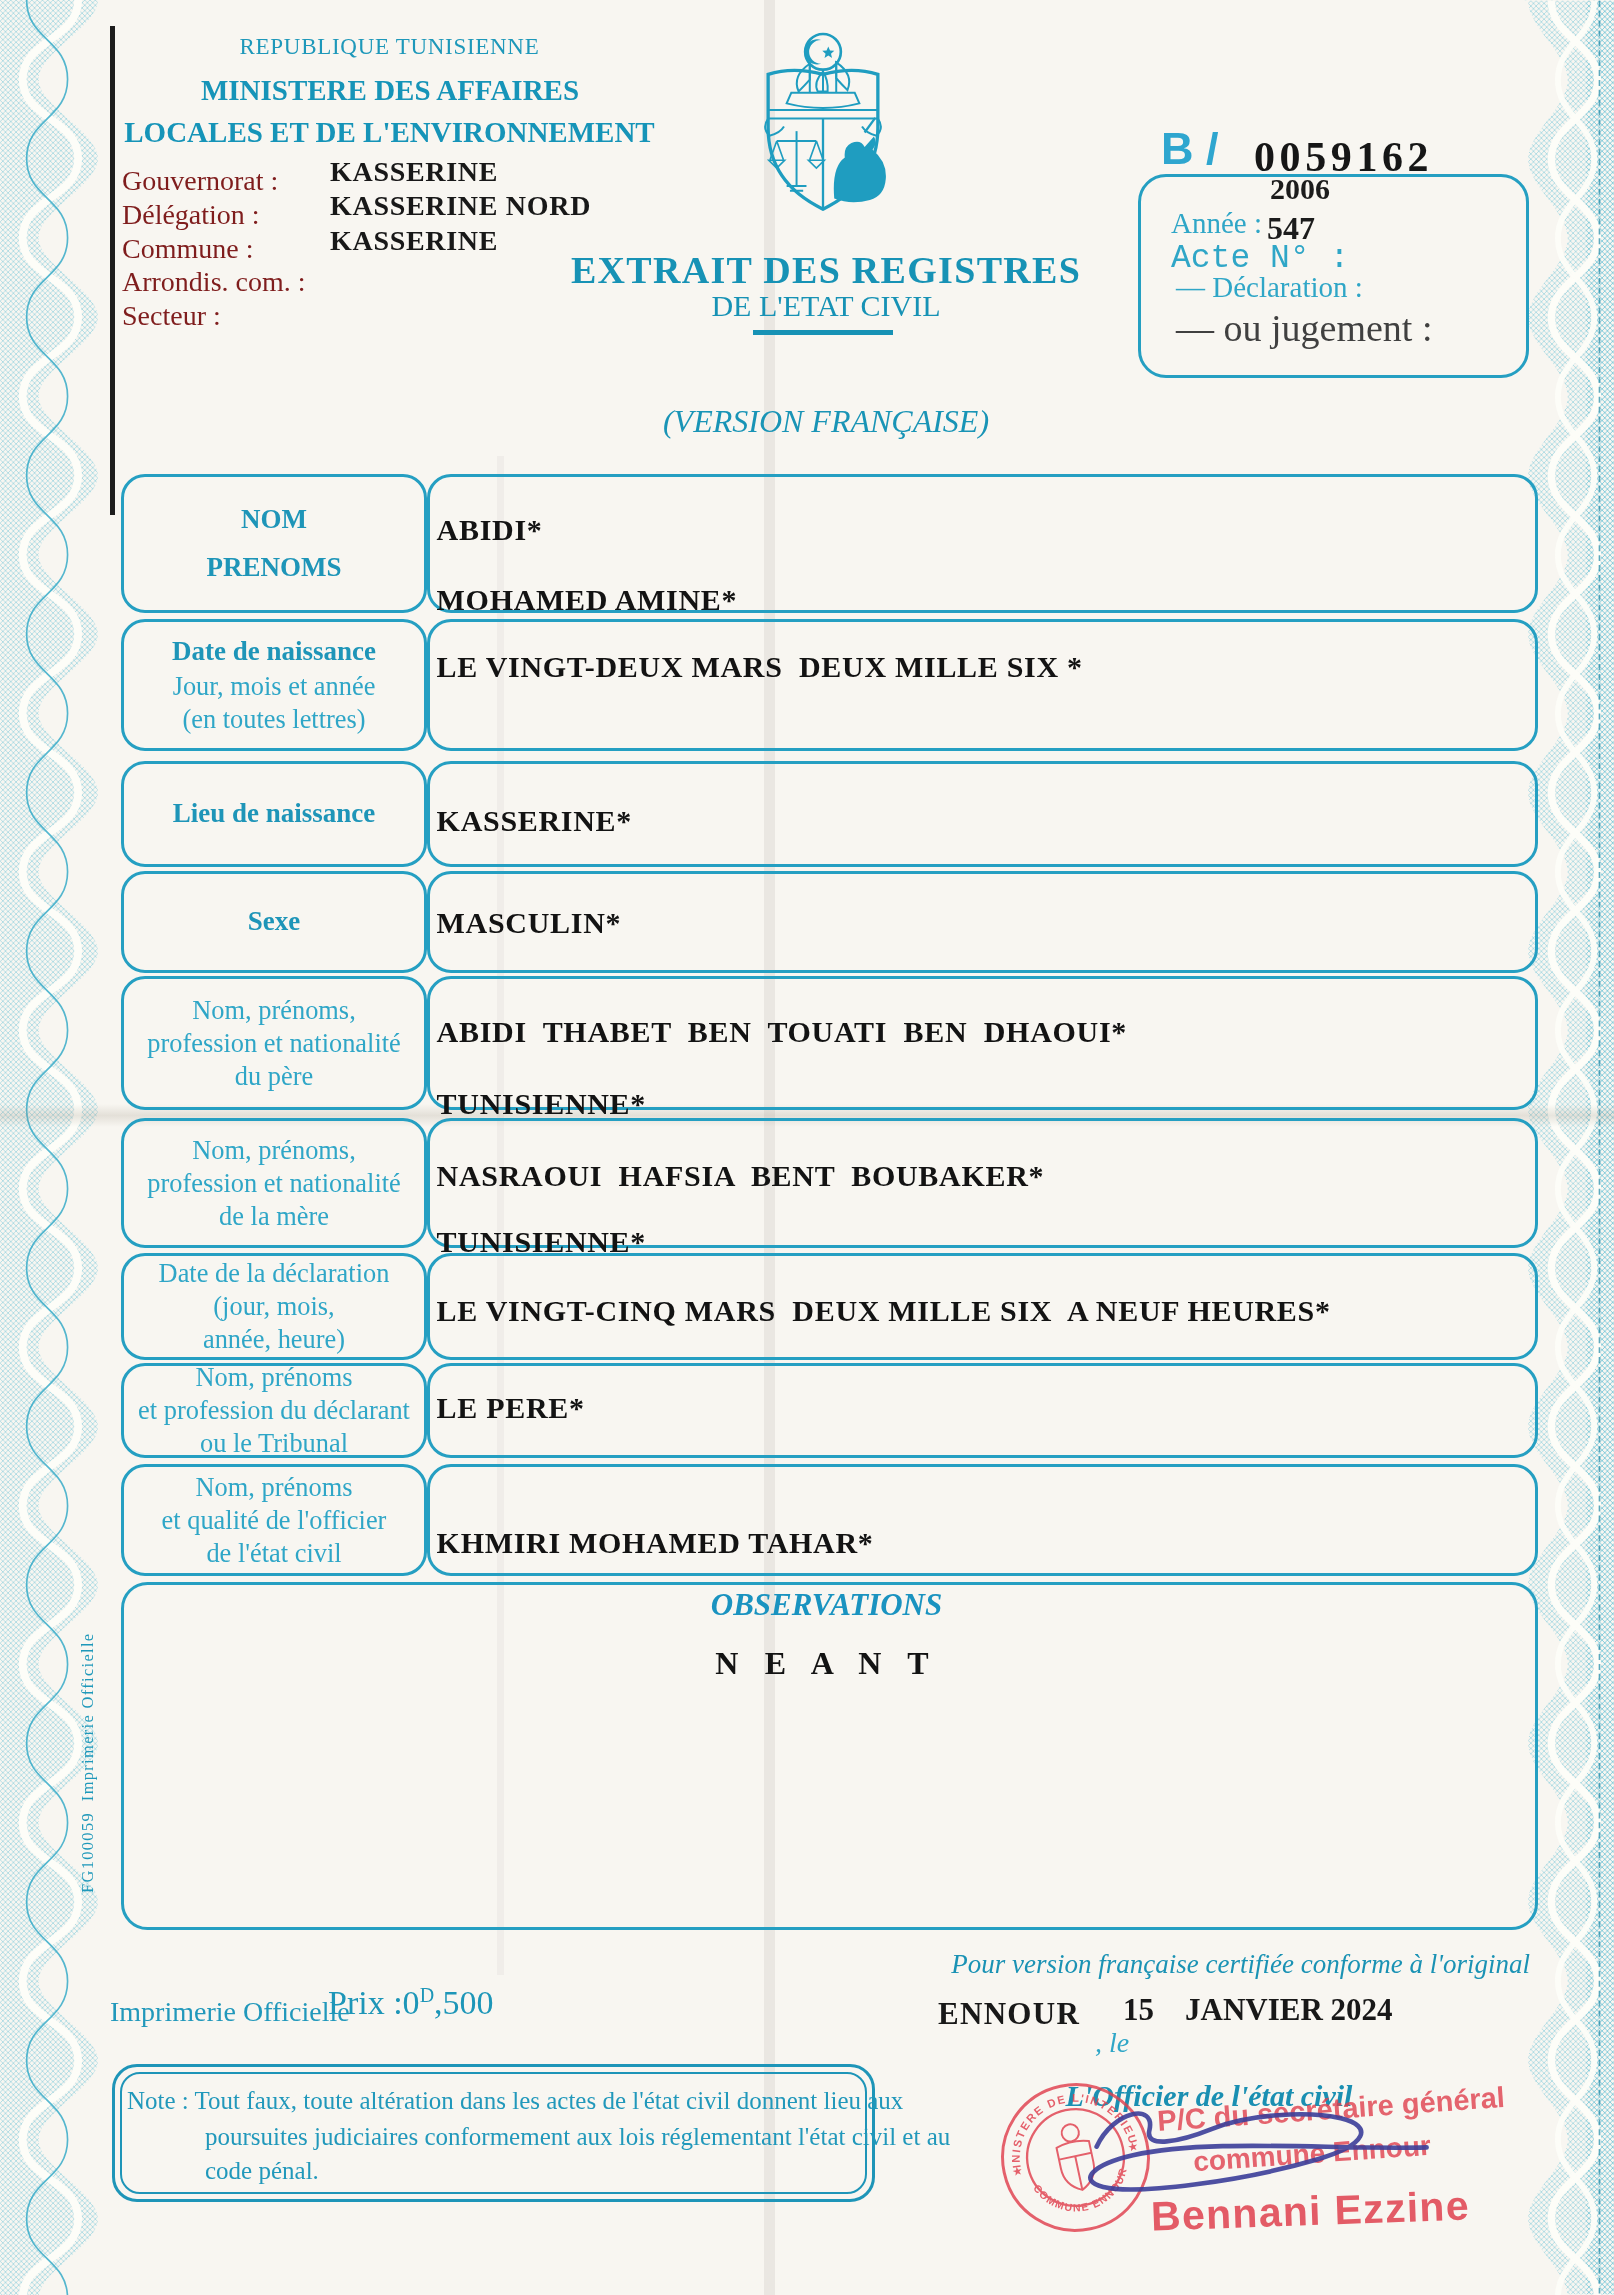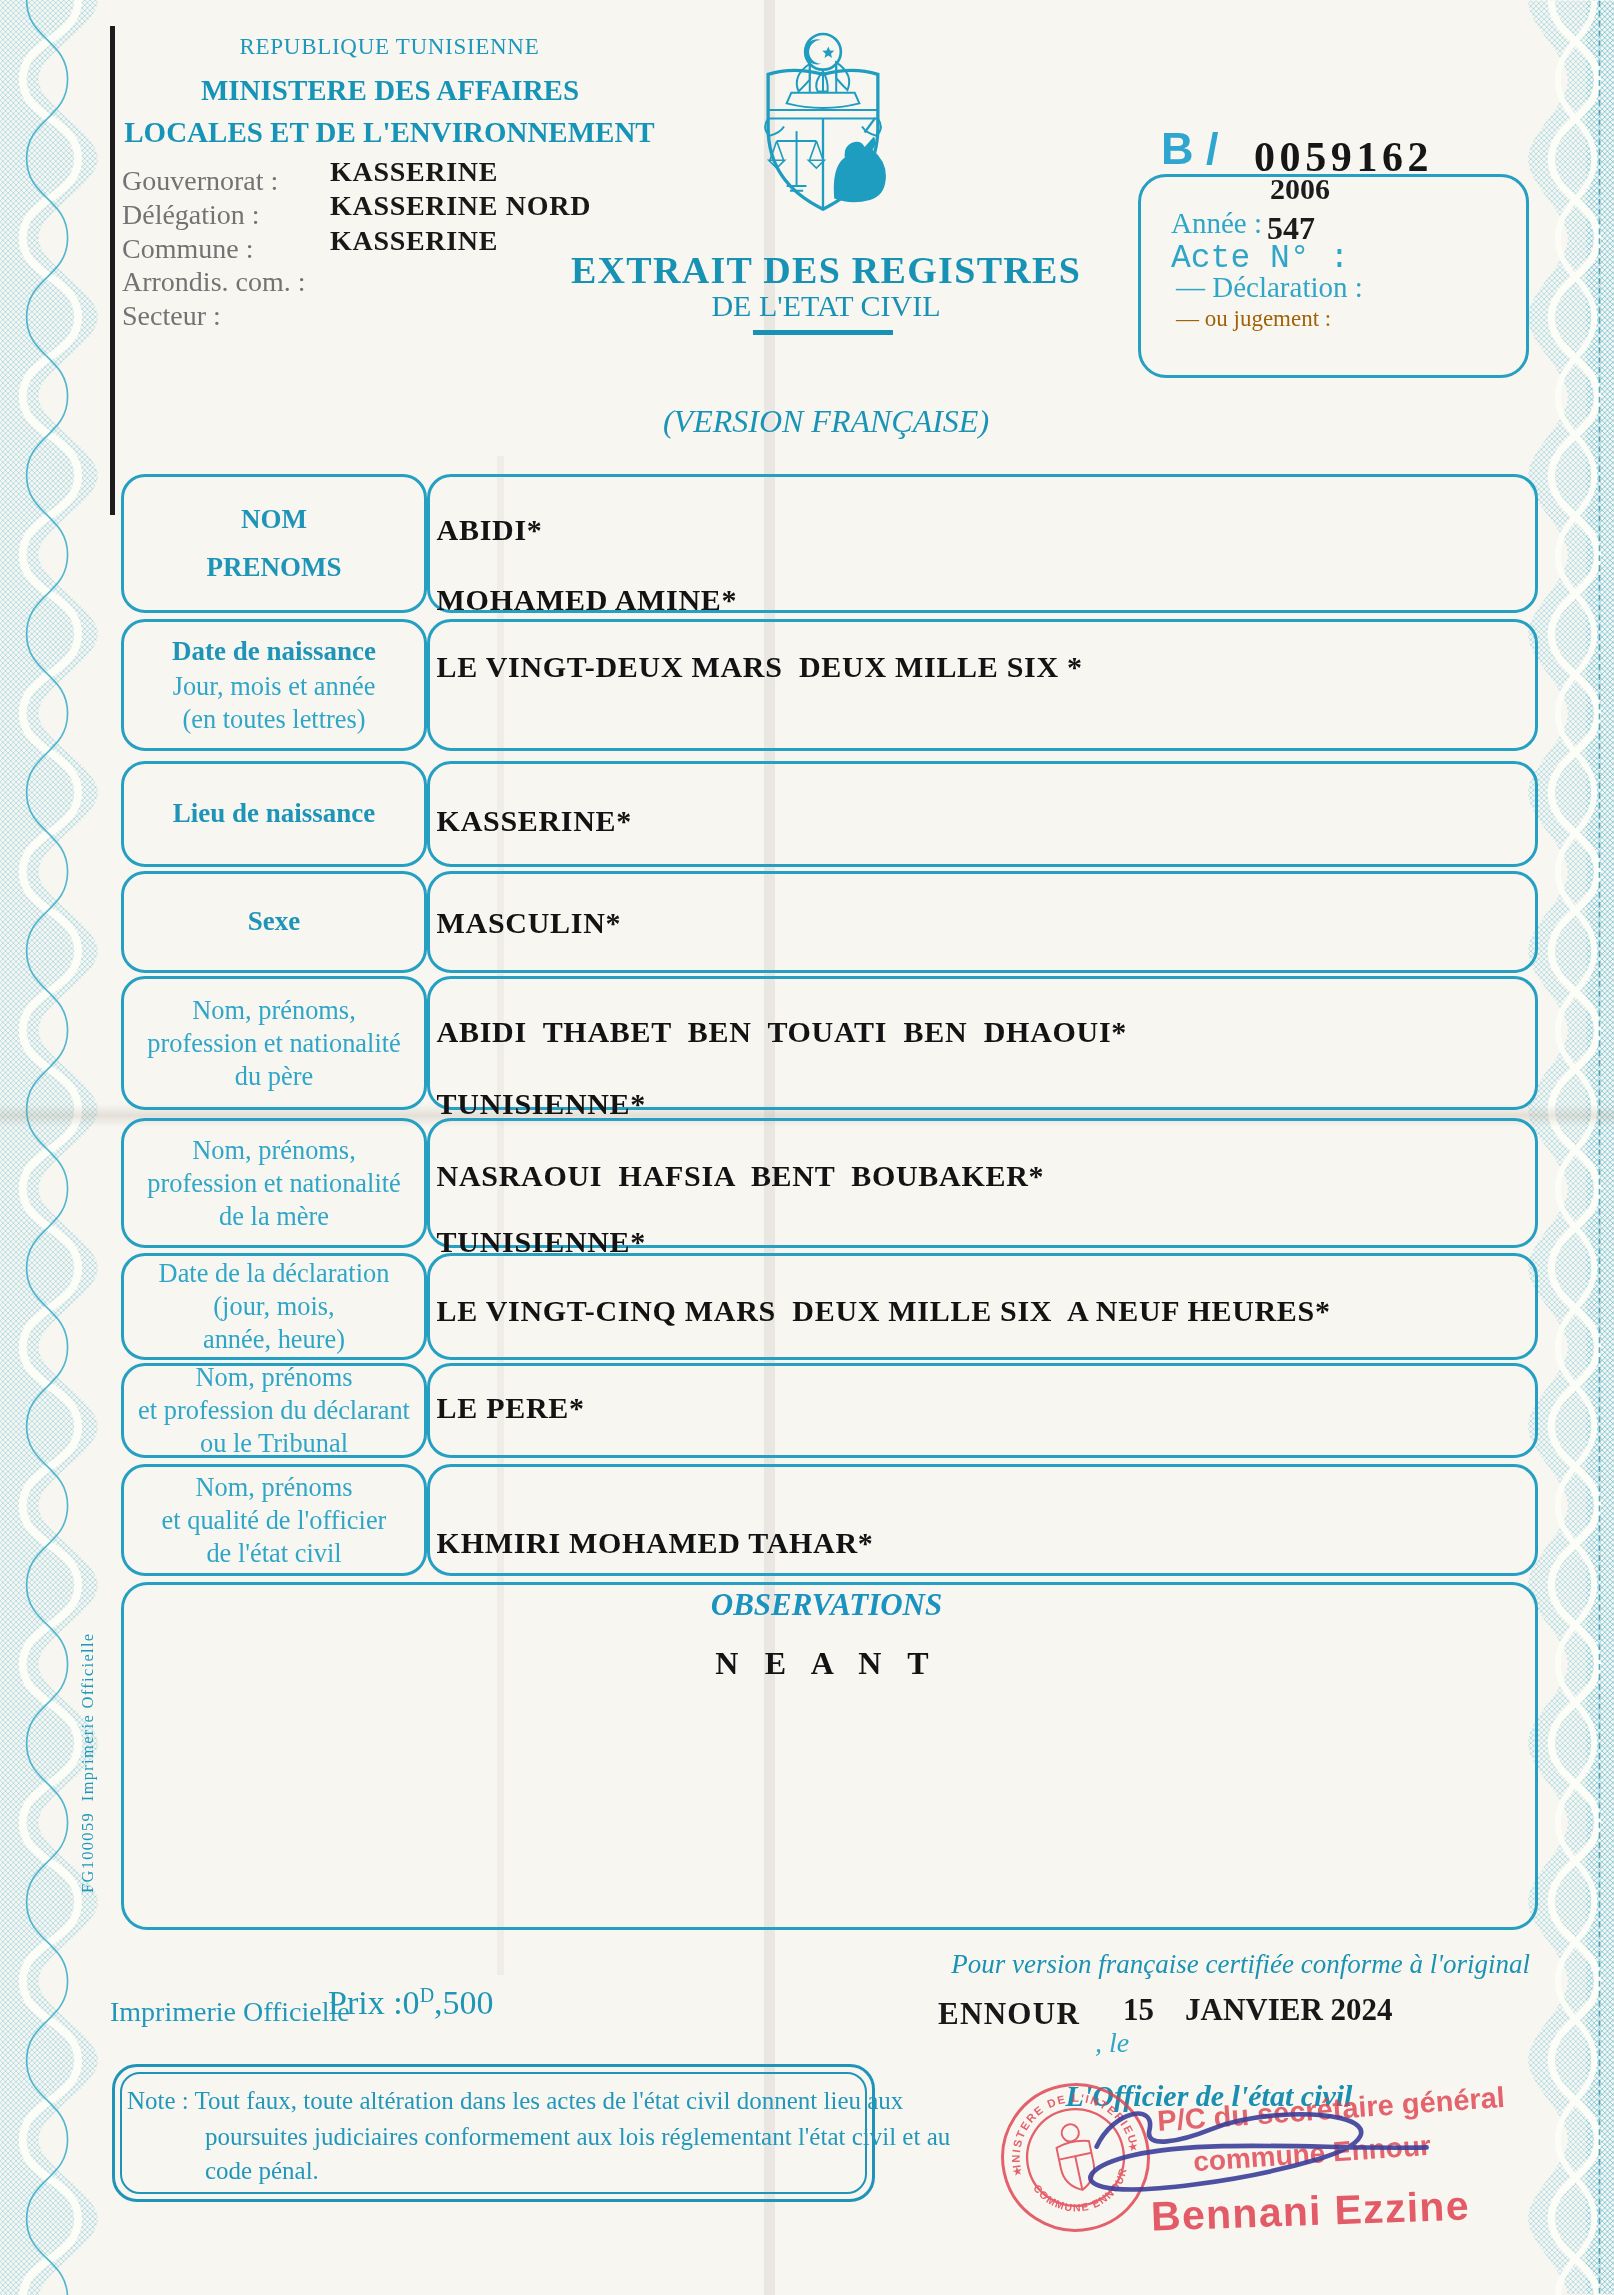--- a/index.html
+++ b/index.html
@@ -3,38 +3,38 @@
 <meta charset="utf-8">
 <style>
   html,body{margin:0;padding:0;background:#e8e6e0;}
   #page{position:relative;width:1614px;height:2295px;background:#f8f6f1;overflow:hidden;
         font-family:"Liberation Serif", serif;}
   .abs{position:absolute;}
   
   .hdr-country{left:178px;top:34px;width:423px;text-align:center;font-size:23px;letter-spacing:0.7px;color:#1e98ba;}
   .hdr-min1{left:152px;top:74px;width:476px;text-align:center;font-size:29px;font-weight:bold;color:#1694b8;}
   .hdr-min2{left:99px;top:116px;width:581px;text-align:center;font-size:29px;font-weight:bold;color:#1694b8;}
-  .adm-label{left:122px;font-size:28px;color:#737373;text-align:center;}
+  .adm-label{left:122px;font-size:28px;color:#7f1d1d;text-align:center;}
   .adm-value{left:330px;font-size:28px;font-weight:bold;color:#181818;letter-spacing:0.7px;}
   
   .t1{left:542px;top:248px;width:568px;text-align:center;font-size:38px;font-weight:bold;letter-spacing:1.3px;color:#1792b5;}
   .t2{left:542px;top:289px;width:568px;text-align:center;font-size:30px;color:#1792b5;}
   .t-underline{left:753px;top:330px;width:140px;height:4.6px;background:#1792b5;}
   .t3{left:542px;top:340px;width:568px;text-align:center;font-size:46px;font-weight:bold;letter-spacing:2.6px;color:#1994b6;}
   .t4{left:542px;top:403px;width:568px;text-align:center;font-size:32px;font-style:italic;color:#1994b6;}
   
   .serial-b{left:1161px;top:123px;font-family:"Liberation Sans",sans-serif;font-size:45px;font-weight:bold;color:#2fa6cf;}
   .serial-num{left:1254px;top:133px;font-size:42px;font-weight:bold;letter-spacing:4.6px;color:#161616;}
   .acte-box{left:1138px;top:174px;width:385px;height:198px;border:3.3px solid #259fc2;border-radius:28px;}
   .acte-annee-val{left:1270px;top:172px;font-size:30px;font-weight:bold;color:#1c1c1c;text-align:center;}
   .acte-annee-lbl{left:1171px;top:207px;font-size:29px;color:#2fa6c7;}
   .acte-acte-val{left:1267px;top:210px;font-size:32px;font-weight:bold;color:#1c1c1c;}
   .acte-acte-lbl{left:1171px;top:240px;font-size:33px;color:#2fa6c7;font-family:Liberation Mono, monospace;}
   .acte-decl{left:1176px;top:271px;font-size:29px;color:#2fa6c7;}
-  .acte-jug{left:1176px;top:306px;font-size:23px;color:#a16207;}
+  .acte-jug{left:1176px;top:306px;font-size:38px;color:#404040;}
   
   .lblbox{left:121px;width:300px;border:3.3px solid #259fc2;border-radius:24px;
           display:flex;flex-direction:column;align-items:center;justify-content:center;text-align:center;}
   .valbox{left:427px;width:1105px;border:3.3px solid #259fc2;border-radius:24px;}
   .lbl-b{font-size:27px;font-weight:bold;color:#1e95b8;line-height:1.32;}
   .lbl-r{font-size:26.4px;color:#2fa6c7;line-height:1.25;}
   .val{position:absolute;left:6.6px;font-size:30px;font-weight:bold;color:#131313;white-space:pre;letter-spacing:0.7px;}
   .r1{top:474px;height:133px;} .r2{top:619px;height:126px;} .r3{top:761px;height:100px;}
   .r4{top:871px;height:96px;} .r5{top:976px;height:128px;} .r6{top:1118px;height:124px;}
   .r7{top:1253px;height:101px;} .r8{top:1363px;height:89px;} .r9{top:1464px;height:106px;}

